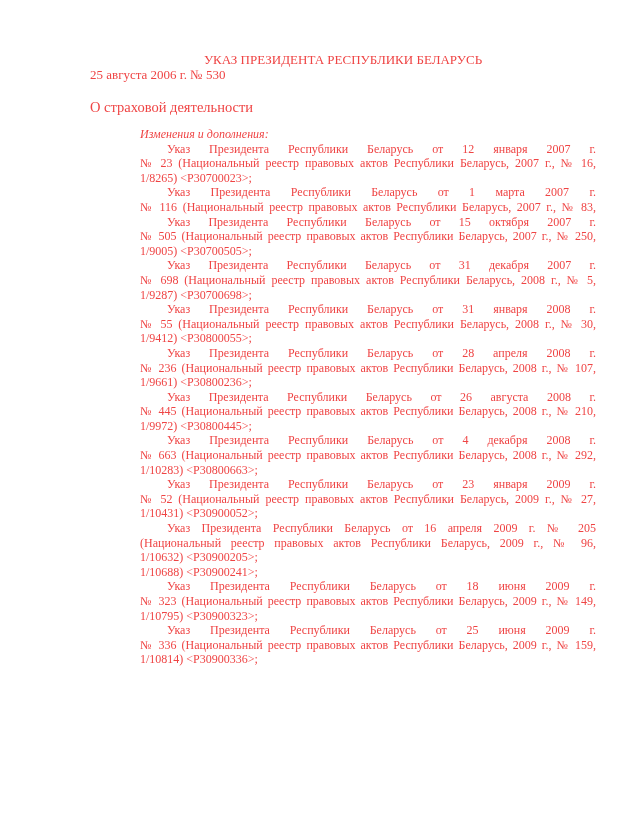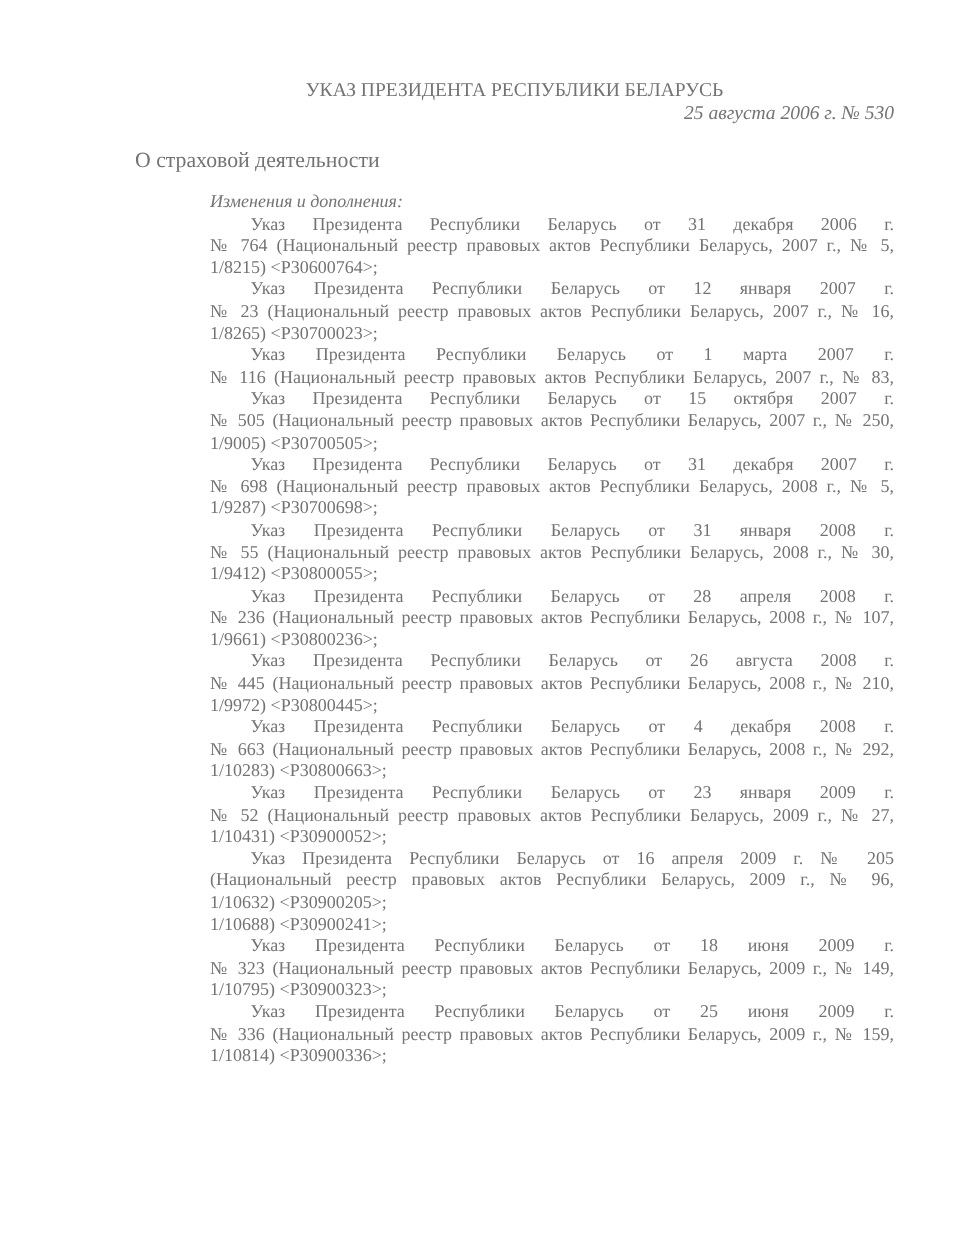--- a/index.html
+++ b/index.html
@@ -3,36 +3,35 @@
 <meta charset="utf-8">
 <style>
   html, body { margin: 0; padding: 0; background: #ffffff; }
   .page {
     position: relative;
     width: 640px;
     height: 828px;
     box-sizing: border-box;
     padding: 52px 44px 0 90px;
     background: #ffffff;
-    color: #737373;
+    color: #ef4444;
     font-family: "Liberation Serif", "DejaVu Serif", serif;
     overflow: hidden;
   }
   .doc-title {
     text-align: center;
     font-size: 13px;
     line-height: 15px;
     white-space: nowrap;
   }
   .doc-date {
-    text-align: right;
+    text-align: left;
     font-size: 13px;
     line-height: 15px;
     white-space: nowrap;
-    font-style: italic;
   }
   .doc-heading {
     font-size: 14.5px;
     font-weight: normal;
     line-height: 18px;
     margin: 16px 0 0 0;
   }
   .amendments {
     margin: 11px 0 0 50px;
     font-size: 12px;
@@ -53,25 +52,20 @@
 </head>
 <body>
 
 <div class="page">
   <div class="doc-title">УКАЗ ПРЕЗИДЕНТА РЕСПУБЛИКИ БЕЛАРУСЬ</div>
   <div class="doc-date">25 августа 2006 г. № 530</div>
   <div class="doc-heading">О страховой деятельности</div>
   <div class="amendments">
     <div class="amend-label">Изменения и дополнения:</div>
     <div id="amendments-list">
-        <div class="amend-para">
-          <div class="line first">Указ Президента Республики Беларусь от 31 декабря 2006 г.</div>
-          <div class="line">№ 764 (Национальный реестр правовых актов Республики Беларусь, 2007 г., № 5,</div>
-          <div class="line last">1/8215) &lt;P30600764&gt;;</div>
-        </div>
         <div class="amend-para">
           <div class="line first">Указ Президента Республики Беларусь от 12 января 2007 г.</div>
           <div class="line">№ 23 (Национальный реестр правовых актов Республики Беларусь, 2007 г., № 16,</div>
           <div class="line last">1/8265) &lt;P30700023&gt;;</div>
         </div>
         <div class="amend-para">
           <div class="line first">Указ Президента Республики Беларусь от 1 марта 2007 г.</div>
           <div class="line">№ 116 (Национальный реестр правовых актов Республики Беларусь, 2007 г., № 83,</div>
         </div>
         <div class="amend-para">

